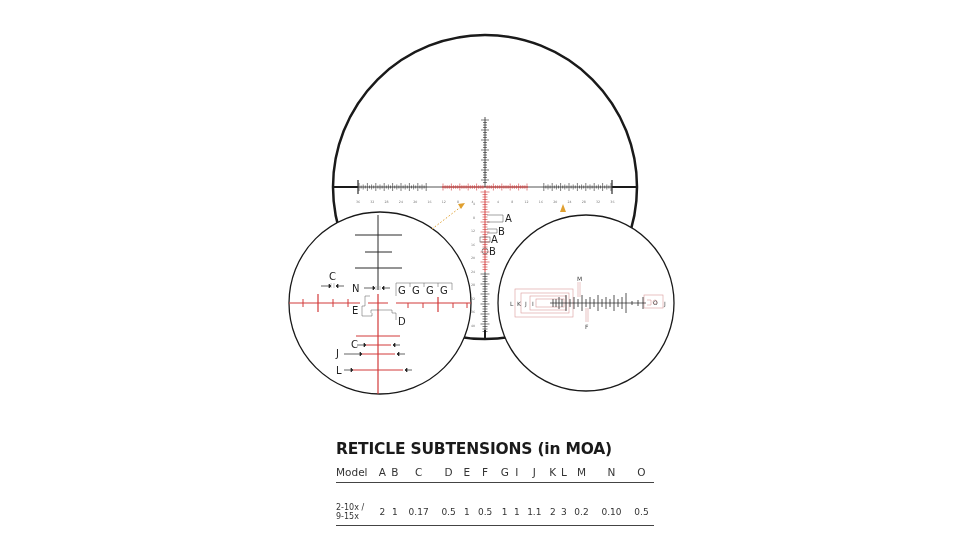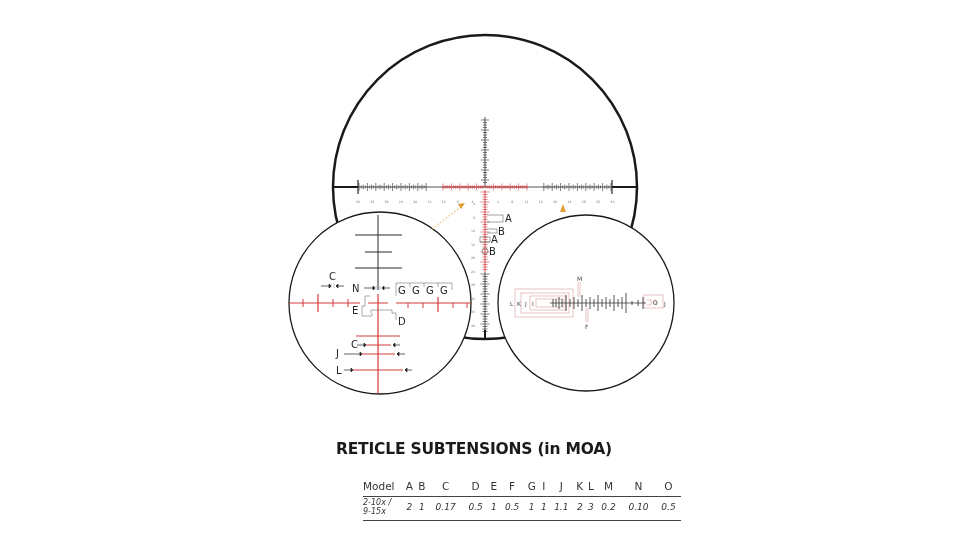--- a/index.html
+++ b/index.html
@@ -2,25 +2,25 @@
 <html><head>
 <meta charset="utf-8">
 <style>
   html, body { margin: 0; padding: 0; background: #ffffff; }
   body { width: 978px; height: 550px; position: relative; overflow: hidden; font-family: "Liberation Sans", sans-serif; }
   #diagram { position: absolute; left: 0; top: 0; width: 978px; height: 430px; }
   .sm { font-family: "DejaVu Sans", sans-serif; font-size: 3.2px; fill: #777; }
   .lbl { font-family: "DejaVu Sans", sans-serif; font-size: 10px; fill: #222; }
   .lbl-s { font-family: "DejaVu Sans", sans-serif; font-size: 6px; fill: #444; }
   #table-wrap { position: absolute; left: 336px; top: 440px; width: 320px; }
-  #table-title { font-family: "DejaVu Sans", sans-serif; font-weight: bold; font-size: 15.5px; color: #1a1a1a; margin: 0 0 20px 0; letter-spacing: -0.2px; }
-  table { border-collapse: collapse; width: 318px; font-family: "DejaVu Sans", sans-serif; color: #333; margin-left: 27px; }
+  #table-title { font-family: "DejaVu Sans", sans-serif; font-weight: bold; font-size: 15.5px; color: #1a1a1a; margin: 0 0 6px 0; letter-spacing: -0.2px; }
+  table { border-collapse: collapse; width: 318px; font-family: "DejaVu Sans", sans-serif; color: #333; }
   thead th { font-weight: normal; font-size: 10.5px; padding: 2px 0 4px 0; text-align: center; border-bottom: 1.5px solid #444; }
   thead th.model { text-align: left; width: 40px; }
-  tbody td { font-size: 9px; text-align: center; padding: 1px 0 4px 0; border-bottom: 1.5px solid #444; font-style: italic; }
+  tbody td { font-size: 9px; text-align: center; padding: 20px 0 4px 0; border-bottom: 1.5px solid #444; }
   tbody td.model { text-align: left; font-size: 8px; line-height: 9px; }
 </style>
 </head>
 <body>
 
 <svg id="diagram" width="978" height="430" viewBox="0 0 978 430" xmlns="http://www.w3.org/2000/svg">
   <defs>
     <clipPath id="clipMain">
         <circle cx="485" cy="187" r="152"></circle>
       </clipPath>

